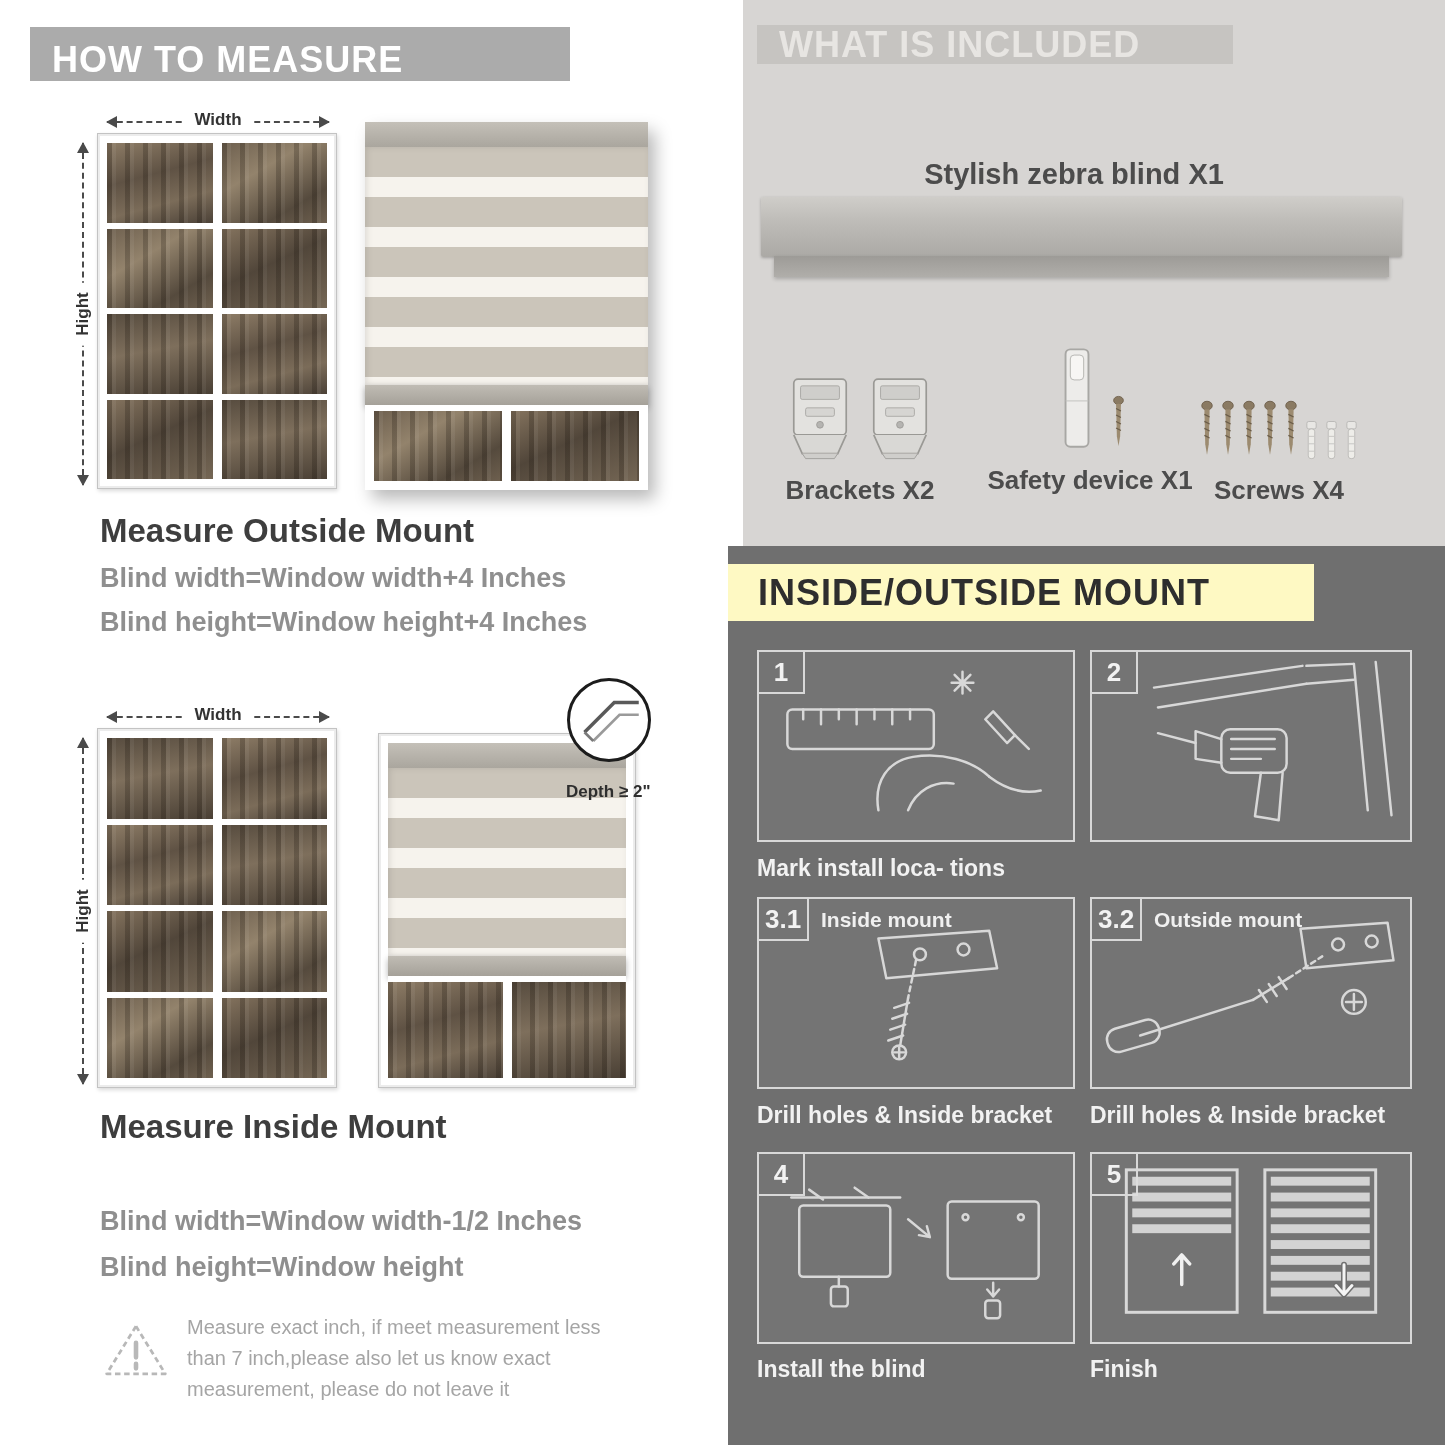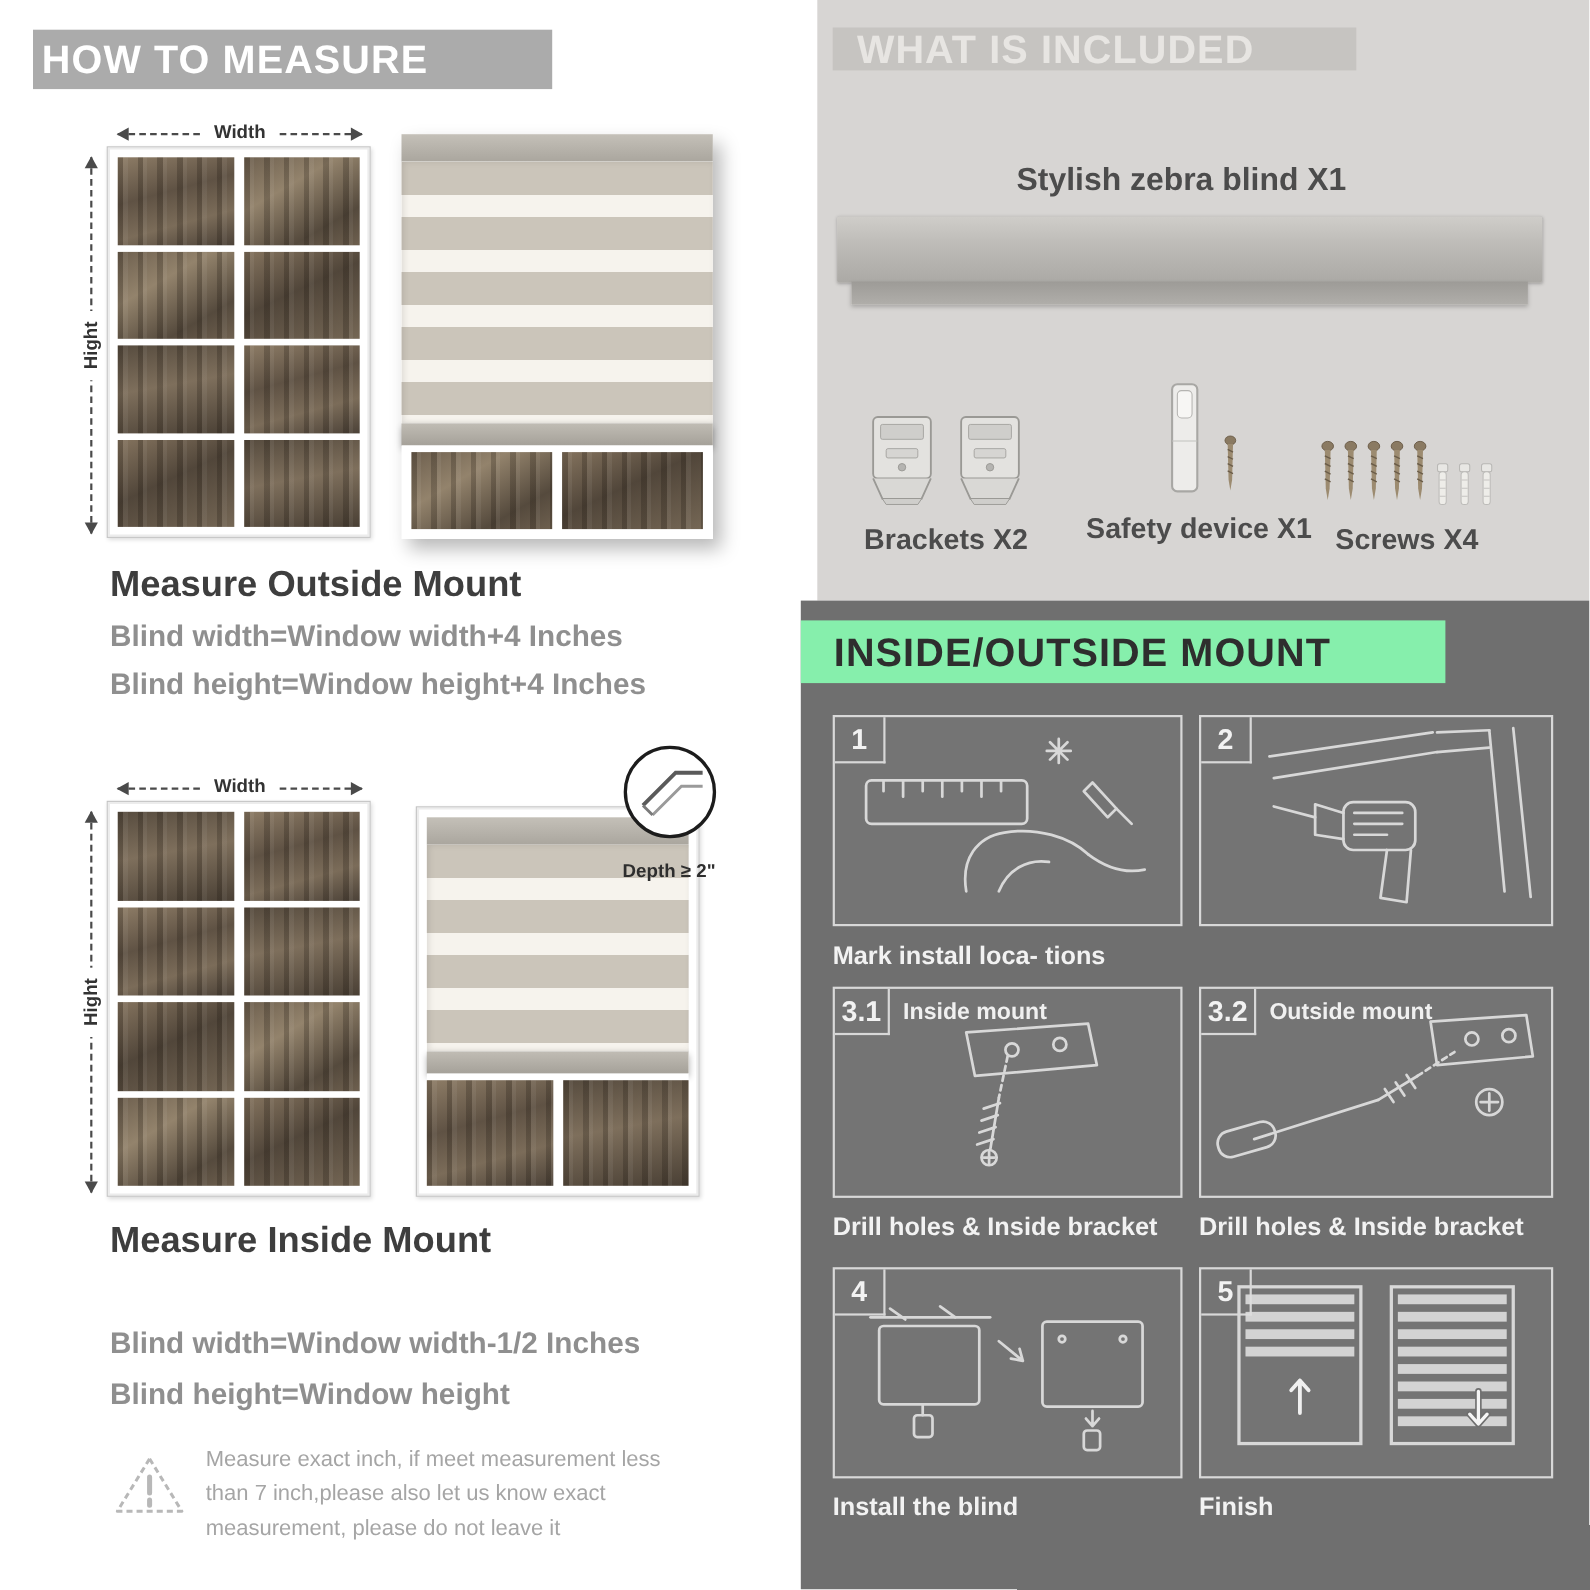--- a/index.html
+++ b/index.html
@@ -1,21 +1,21 @@
 <!DOCTYPE html>
 <html><head>
 <meta charset="utf-8">
 <style>
   *{margin:0;padding:0;box-sizing:border-box}
   body{background:#ffffff;font-family:"Liberation Sans","DejaVu Sans",sans-serif}
   .page{position:relative;width:1445px;height:1445px;background:#fff;overflow:hidden}
 
   
-  .htm-banner{position:absolute;left:30px;top:27px;width:472px;height:54px;background:#ababab;
-    display:flex;align-items:center;padding-left:8px}
+  .htm-banner{position:absolute;left:30px;top:27px;width:540px;height:54px;background:#ababab;
+    display:flex;align-items:flex-end;padding-left:22px}
   .htm-banner span{color:#fff;font-size:36px;font-weight:bold;letter-spacing:1px}
 
   .section-title{position:absolute;font-size:33px;font-weight:bold;color:#3e3e3e}
   .rule-line{position:absolute;font-size:27px;font-weight:bold;color:#8f8f8f}
 
   
   .window{position:absolute;background:#fff;border:1px solid #c3c3c3;padding:9px;
     box-shadow:inset 0 0 0 2px #ececec,1px 2px 4px rgba(0,0,0,.15)}
   .sashes{display:grid;grid-template-columns:1fr 1fr;gap:9px;height:100%;background:#fff}
   .sash{display:grid;grid-template-rows:repeat(4,1fr);gap:6px;background:#fff}
@@ -61,33 +61,33 @@
 
   .warning{position:absolute;left:103px;top:1312px;width:540px;display:flex;gap:18px}
   .warn-icon{width:66px;height:60px;flex:0 0 auto;margin-top:8px}
   .warn-text{font-size:20px;line-height:1.55;color:#a5a5a5;width:445px}
 
   
   .right-top{position:absolute;left:743px;top:0;width:702px;height:546px;background:#d7d5d3}
   .wii-banner{position:absolute;left:757px;top:25px;width:476px;height:39px;background:#c6c4c1;
     display:flex;align-items:center;padding-left:22px}
   .wii-banner span{color:#e7e5e2;font-size:36px;font-weight:bold;letter-spacing:1px}
-  .blind-x1{position:absolute;left:743px;top:148px;width:662px;text-align:center;
+  .blind-x1{position:absolute;left:743px;top:158px;width:662px;text-align:center;
     font-size:29px;font-weight:bold;color:#4c4c4c}
   .headrail{position:absolute;left:761px;top:197px;width:641px;height:60px;border-radius:2px;
     background:linear-gradient(180deg,#cfcdc9 0%,#bebcb8 40%,#b3b1ad 75%,#aba9a5 100%);
     box-shadow:0 1px 3px rgba(0,0,0,.25)}
   .headrail-bottom{position:absolute;left:13px;top:59px;width:615px;height:21px;
     background:linear-gradient(180deg,#9d9b97 0%,#b0aeaa 100%);box-shadow:0 2px 4px rgba(0,0,0,.22)}
   .part{position:absolute;display:flex;flex-direction:column;align-items:center}
   .part .icons{height:125px;display:flex;align-items:flex-end;gap:14px;justify-content:center}
   .part-label{margin-top:12px;font-size:26px;font-weight:bold;color:#4c4c4c;white-space:nowrap}
 
   .dark-section{position:absolute;left:728px;top:546px;width:717px;height:899px;background:#6f6f6f}
-  .mount-banner{position:absolute;left:728px;top:564px;width:586px;height:57px;background:#86efac;
+  .mount-banner{position:absolute;left:728px;top:564px;width:586px;height:57px;background:#fef9c3;
     display:flex;align-items:center;padding-left:30px}
   .mount-banner span{color:#2e2e2e;font-size:36px;font-weight:bold;letter-spacing:1px}
 
   .step-panel{position:absolute;width:318px;height:192px;border:2px solid #d8d8d8;background:rgba(255,255,255,.04)}
   .step-num{position:absolute;left:0;top:0;min-width:46px;height:42px;padding:0 6px;
     border-right:2px solid #d8d8d8;border-bottom:2px solid #d8d8d8;
     color:#f2f2f2;font-size:26px;font-weight:bold;display:flex;align-items:center;justify-content:center}
   .step-label{position:absolute;left:62px;top:9px;color:#f0f0f0;font-size:21px;font-weight:bold}
   .step-art{position:absolute;inset:0;width:100%;height:100%}
   .step-caption{position:absolute;width:330px;color:#f2f2f2;font-size:23px;font-weight:bold}

